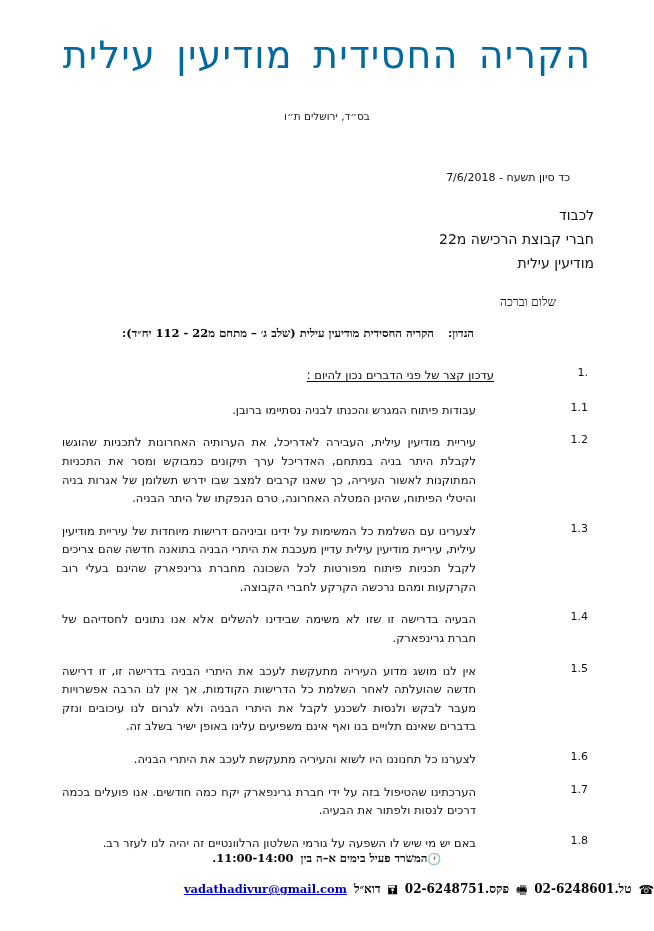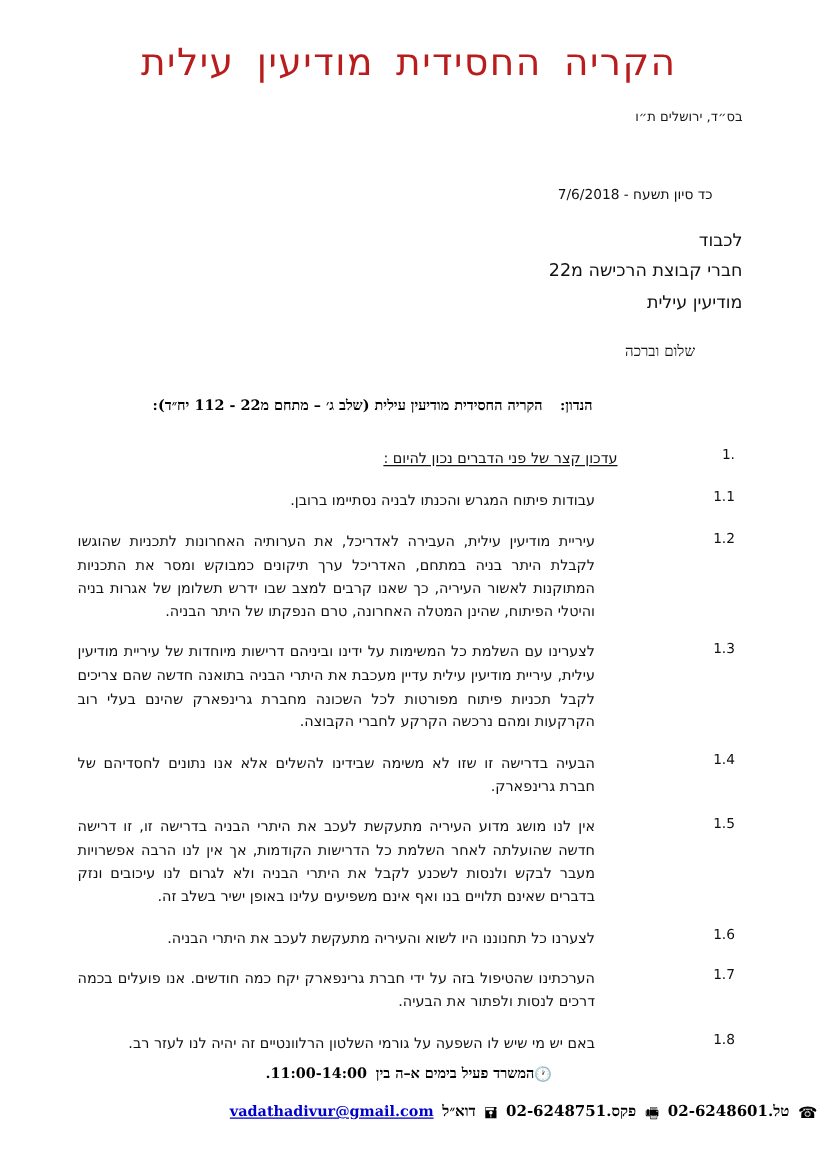--- a/index.html
+++ b/index.html
@@ -24,32 +24,32 @@
     padding: 0 60px;
   }
 
   
   .letterhead {
     text-align: center;
     padding-top: 33px;
   }
   .letterhead-title {
     font-family: "DejaVu Sans", "Liberation Sans", sans-serif;
-    font-size: 30px;
+    font-size: 38px;
     font-weight: 400;
     letter-spacing: 1.2px;
     word-spacing: 7px;
     line-height: 1.18;
-    color: #b91c1c;
+    color: #0369a1;
     direction: rtl;
   }
 
   .besd {
-    text-align: right;
-    margin-top: 20px;
+    text-align: center;
+    margin-top: 32px;
     font-size: 10.5px;
     font-weight: 400;
     color: #1a1a1a;
     direction: rtl;
   }
 
   
   .date-row {
     margin-top: 44px;
     direction: rtl;
@@ -81,21 +81,21 @@
     direction: rtl;
     text-align: right;
     font-family: "DejaVu Serif", "Liberation Serif", serif;
     font-size: 12px;
     color: #111111;
     padding-right: 38px;
   }
 
   
   .subject {
-    margin-top: 28px;
+    margin-top: 16px;
     direction: rtl;
     text-align: right;
     font-family: "DejaVu Serif", "Liberation Serif", serif;
     font-weight: bold;
     font-size: 11.5px;
     color: #000000;
     padding-right: 120px;
   }
   .subject .lbl { margin-left: 14px; }
 

